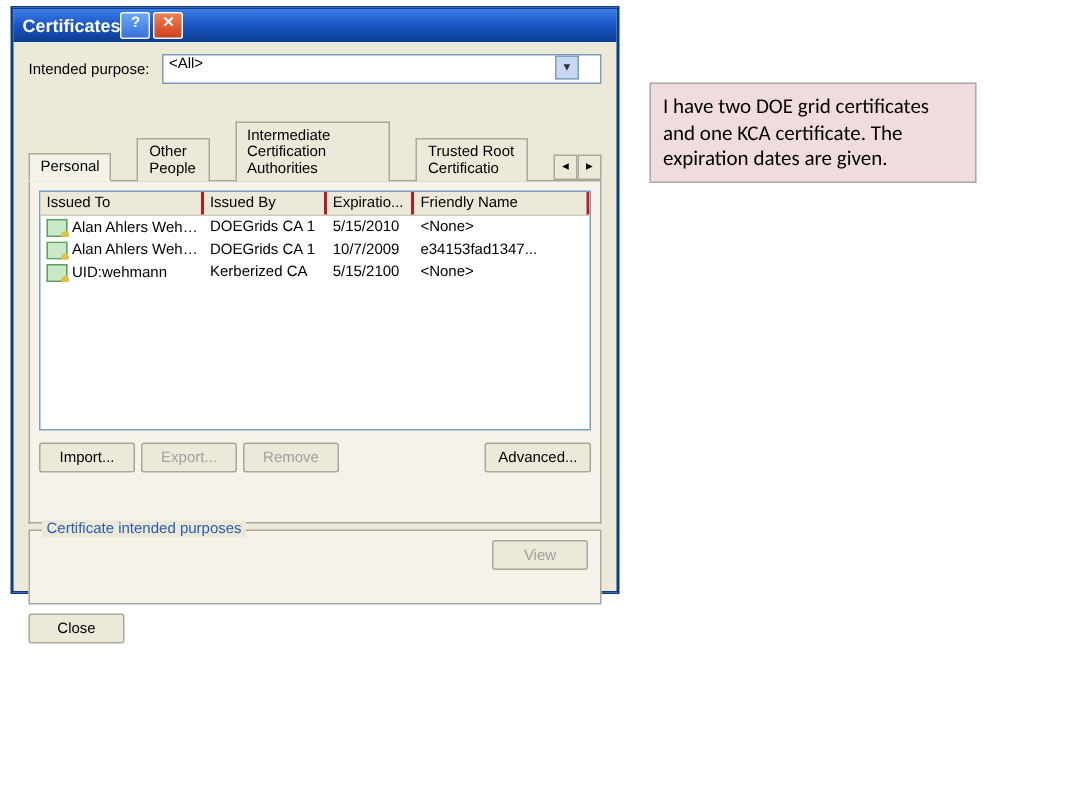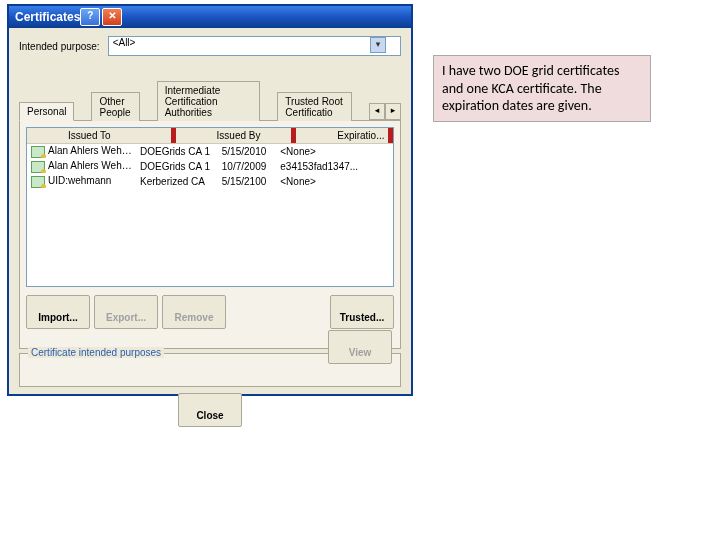--- a/index.html
+++ b/index.html
@@ -141,25 +141,24 @@
     overflow: hidden;
   }
   .cert-header {
     display: flex;
     background: #ece9d8;
     border-bottom: 1px solid #cfcabc;
     font-size: 10px;
   }
   .cert-header .col {
     padding: 2px 4px;
-    border-right: 5px solid #b91c1c;
+    border-right: 2px solid #b91c1c;
     box-sizing: border-box;
     white-space: nowrap;
     overflow: hidden;
-    margin-left: 37px;
   }
   .cert-row {
     display: flex;
     font-size: 10px;
     height: 15px;
     align-items: center;
   }
   .cert-row .col {
     padding: 0 4px;
     box-sizing: border-box;
@@ -192,63 +191,62 @@
     border-radius: 50%;
   }
   .btn-row {
     display: flex;
     gap: 4px;
     margin-top: 8px;
   }
   .winbtn {
     height: 20px;
     min-width: 64px;
-    padding: 16px 8px;
+    padding: 4px 8px;
     border: 1px solid #aca899;
     background: #ece9d8;
     font-size: 10px;
     font-family: inherit;
     border-radius: 2px;
     cursor: pointer;
-    font-weight: bold;
   }
   .winbtn:disabled,
   .winbtn.disabled {
     color: #a0a0a0;
     cursor: default;
   }
   .spacer {
     flex: 1;
   }
   .fieldset {
     margin-top: 4px;
     border: 1px solid #aca899;
     background: #f5f3e9;
     padding: 6px 8px 10px 8px;
     position: relative;
-    height: 34px;
+    height: 50px;
     box-sizing: border-box;
   }
   .fieldset-legend {
     position: absolute;
     top: -7px;
     left: 8px;
     background: #ece9d8;
     padding: 0 3px;
     font-size: 10px;
     color: #2a5db0;
   }
   .fieldset .winbtn {
     position: absolute;
     right: 8px;
     bottom: 22px;
   }
   .close-row {
     display: flex;
-    justify-content: center;
+    justify-content: flex-start;
     margin-top: 6px;
     padding-right: 0px;
   }
   .annotation {
     position: absolute;
     left: 433px;
     top: 55px;
     width: 200px;
     border: 1px solid #aaa;
     background: #f0dcdc;
@@ -289,20 +287,21 @@
         <div class="tab-scroll-btn">▸</div>
       </div>
     </div>
 
     <div class="tab-panel">
       <div class="cert-list">
         <div class="cert-header">
           <div class="col col-it">Issued To</div>
           <div class="col col-ib">Issued By</div>
           <div class="col col-ex">Expiratio...</div>
+          <div class="col col-fn">Friendly Name</div>
         </div>
         <div class="cert-row">
           <div class="col col-it"><span class="cert-icon"></span><span>Alan Ahlers Wehma...</span></div>
           <div class="col col-ib">DOEGrids CA 1</div>
           <div class="col col-ex">5/15/2010</div>
           <div class="col col-fn">&lt;None&gt;</div>
         </div>
         <div class="cert-row">
           <div class="col col-it"><span class="cert-icon"></span><span>Alan Ahlers Wehma...</span></div>
           <div class="col col-ib">DOEGrids CA 1</div>
@@ -315,21 +314,21 @@
           <div class="col col-ex">5/15/2100</div>
           <div class="col col-fn">&lt;None&gt;</div>
         </div>
       </div>
 
       <div class="btn-row">
         <button class="winbtn">Import...</button>
         <button class="winbtn disabled">Export...</button>
         <button class="winbtn disabled">Remove</button>
         <div class="spacer"></div>
-        <button class="winbtn">Trusted...</button>
+        <button class="winbtn">Advanced...</button>
       </div>
     </div>
 
     <div class="fieldset">
       <div class="fieldset-legend">Certificate intended purposes</div>
       <button class="winbtn disabled">View</button>
     </div>
 
     <div class="close-row">
       <button class="winbtn">Close</button>

